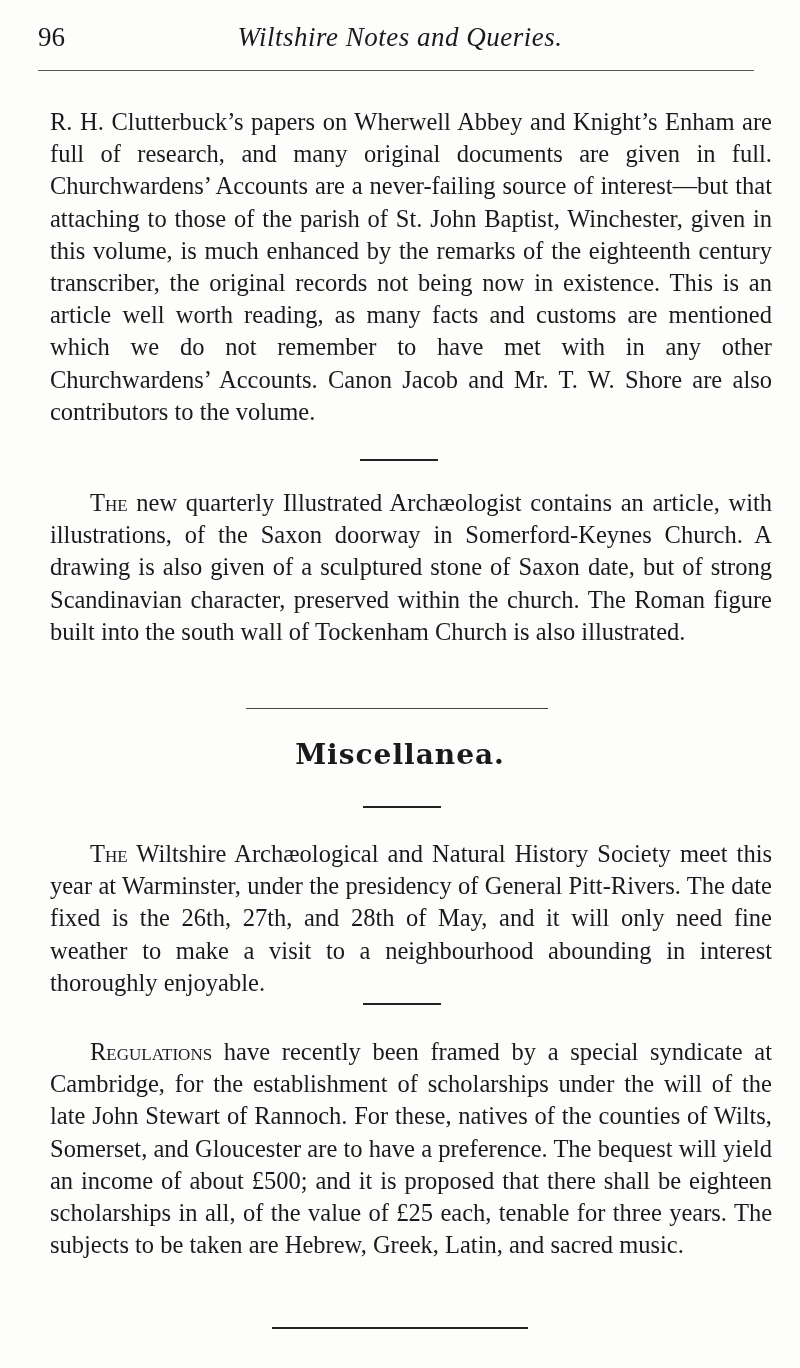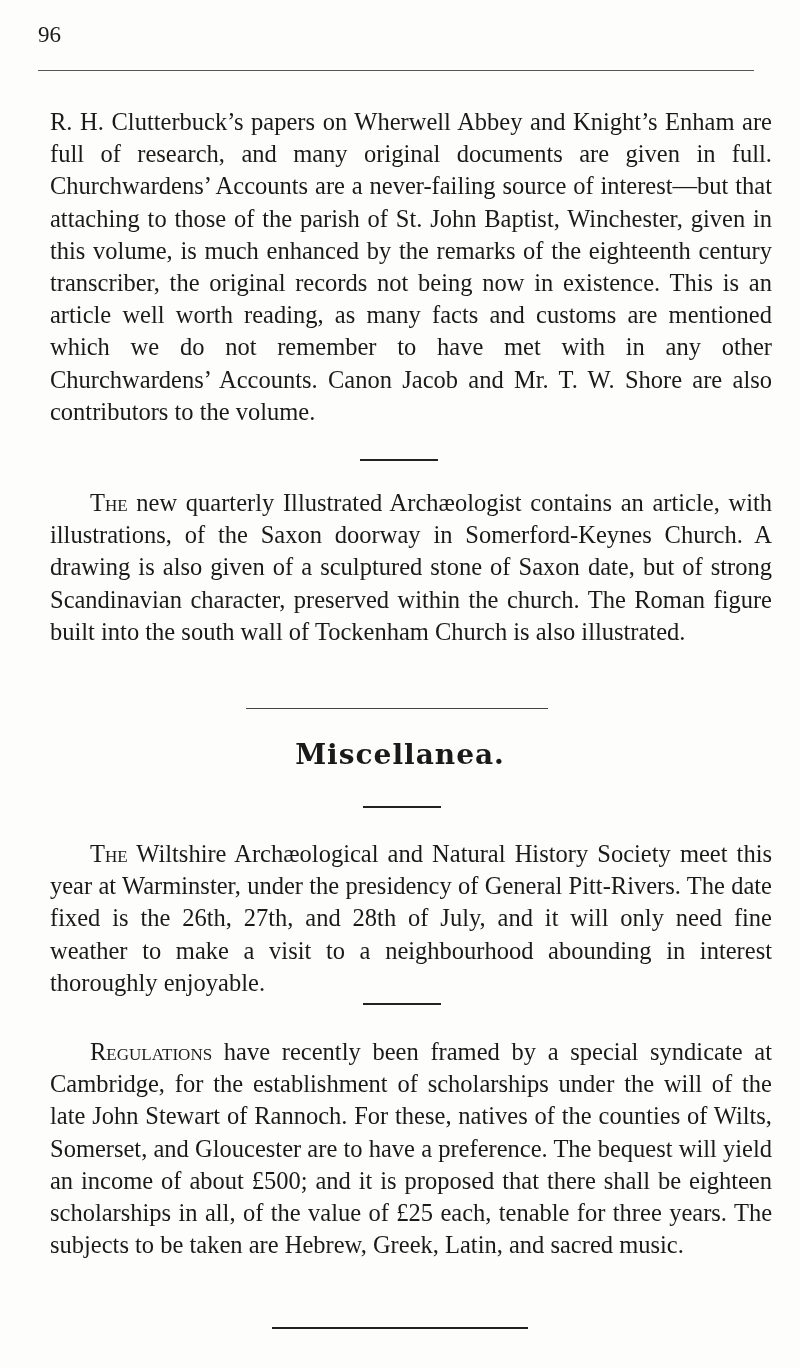--- a/index.html
+++ b/index.html
@@ -22,21 +22,21 @@
       position: absolute;
       top: 22px;
       left: 0;
       width: 724px;
       height: 40px;
     }
     .page-number {
       position: absolute;
       left: 0;
       top: 0;
-      font-size: 23px;
+      font-size: 27px;
       font-style: normal;
     }
     .journal-title {
       position: absolute;
       left: 0;
       width: 724px;
       text-align: center;
       top: 0;
       font-size: 27px;
       font-style: italic;
@@ -85,36 +85,37 @@
       letter-spacing: 1px;
     }
   </style>
 </head>
 <body>
 
 <div class="page">
 
   <div class="running-head">
     <span class="page-number">96</span>
+    <span class="journal-title">Wiltshire Notes and Queries.</span>
   </div>
   <div class="head-rule"></div>
 
   <p class="para" style="top:94px;">R. H. Clutterbuck’s papers on Wherwell Abbey and Knight’s Enham are full of research, and many original documents are given in full. Churchwardens’ Accounts are a never-failing source of interest—but that attaching to those of the parish of St. John Baptist, Winchester, given in this volume, is much enhanced by the remarks of the eighteenth century transcriber, the original records not being now in existence. This is an article well worth reading, as many facts and customs are mentioned which we do not remember to have met with in any other Churchwardens’ Accounts. Canon Jacob and Mr. T. W. Shore are also contribu­tors to the volume.</p>
 
   <div class="short-rule" style="top:459px; left:322px; width:78px;"></div>
 
   <p class="para indent" style="top:475px;"><span class="sc">The</span><span> new quarterly </span><span class="it">Illustrated Archæologist</span><span> contains an article, with illustrations, of the Saxon doorway in Somerford-Keynes Church. A drawing is also given of a sculptured stone of Saxon date, but of strong Scandinavian character, preserved within the church. The Roman figure built into the south wall of Tocken­ham Church is also illustrated.</span></p>
 
   <div class="long-rule" style="top:708px; left:208px; width:302px;"></div>
 
   <div class="section-title">Miscellanea.</div>
 
   <div class="short-rule" style="top:806px; left:325px; width:78px;"></div>
 
-  <p class="para indent" style="top:826px;"><span class="sc">The</span><span> Wiltshire Archæological and Natural History Society meet this year at Warminster, under the presidency of General Pitt-Rivers. The date fixed is the 26th, 27th, and 28th of July, and it will only need fine weather to make a visit to a neighbour­hood abounding in interest thoroughly enjoyable.</span></p>
+  <p class="para indent" style="top:826px;"><span class="sc">The</span><span> Wiltshire Archæological and Natural History Society meet this year at Warminster, under the presidency of General Pitt-Rivers. The date fixed is the 26th, 27th, and 28th of May, and it will only need fine weather to make a visit to a neighbour­hood abounding in interest thoroughly enjoyable.</span></p>
 
   <div class="short-rule" style="top:1003px; left:325px; width:78px;"></div>
 
   <p class="para indent" style="top:1024px;"><span class="sc">Regulations</span><span> have recently been framed by a special syndicate at Cambridge, for the establishment of scholarships under the will of the late John Stewart of Rannoch. For these, natives of the counties of Wilts, Somerset, and Gloucester are to have a prefer­ence. The bequest will yield an income of about £500; and it is proposed that there shall be eighteen scholarships in all, of the value of £25 each, tenable for three years. The subjects to be taken are Hebrew, Greek, Latin, and sacred music.</span></p>
 
   <div class="long-rule" style="top:1327px; left:234px; width:256px; height:2px; background:#222;"></div>
 
 </div>
 
 </body></html>

